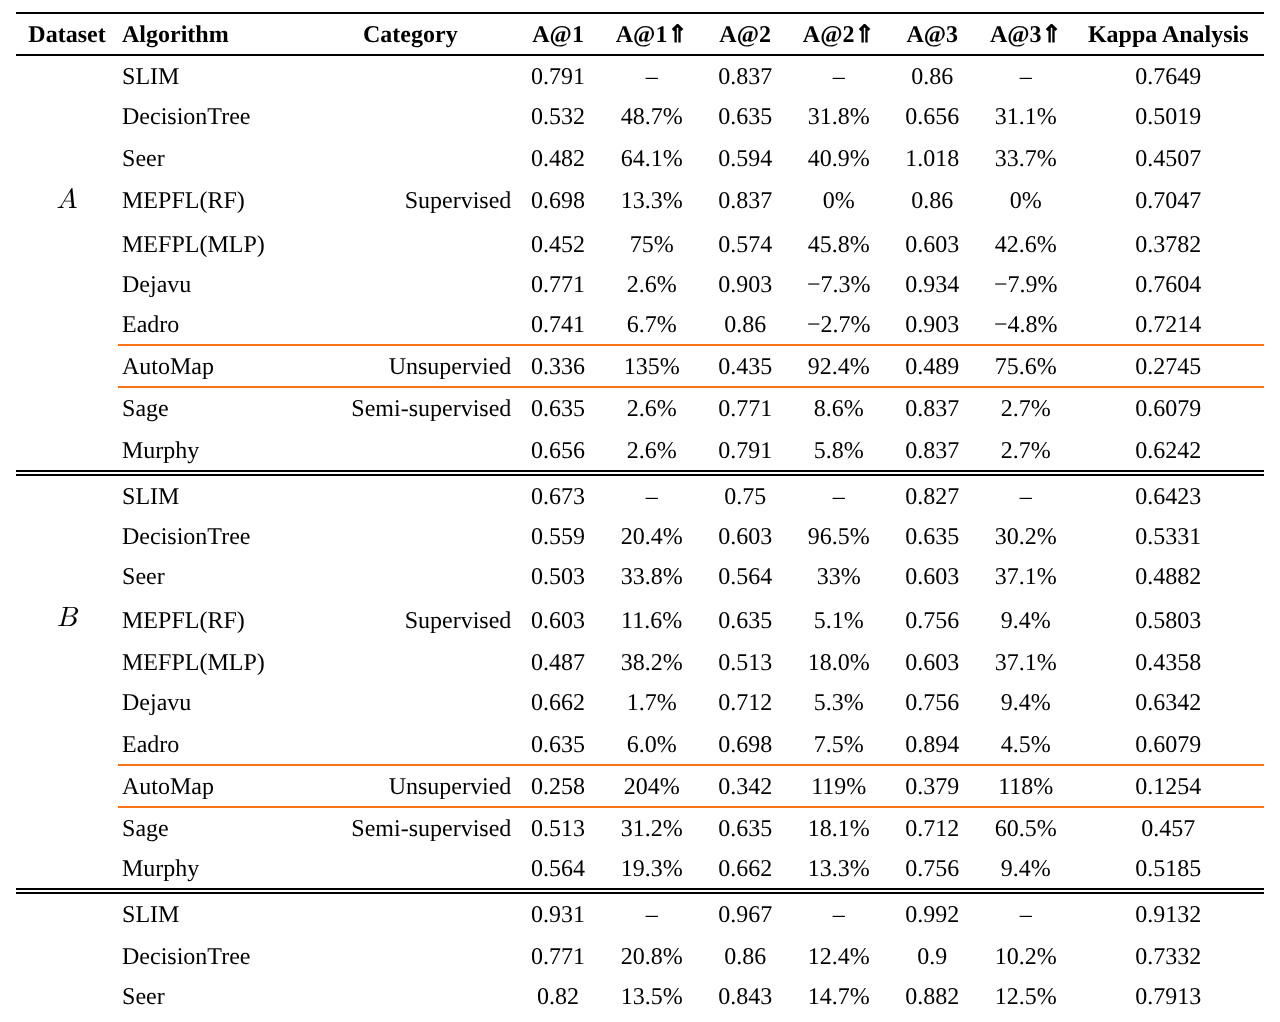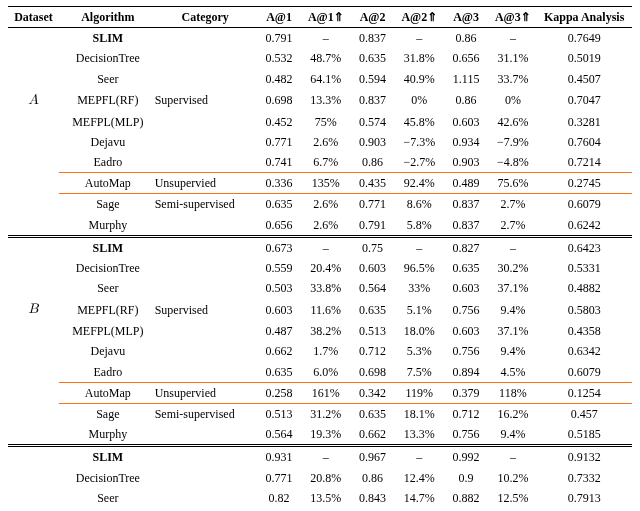--- a/index.html
+++ b/index.html
@@ -6,24 +6,24 @@
   body{font-family:"Times New Roman",Times,serif;font-size:12px;color:#000;width:640px;}
   .wrap{padding:6px 8px 10px 8px;}
   table{border-collapse:collapse;width:100%;table-layout:fixed;}
   th,td{padding:2px 0;text-align:center;line-height:1.35;white-space:nowrap;overflow:hidden;}
   th{font-weight:bold;margin-top:16px;}
   col.ds{width:48px;}
   col.alg{width:90px;}
   col.cat{width:95px;}
   col.v{width:44px;}
   col.kap{width:90px;}
-  .alg{text-align:center;padding-left:2px;}
-  .catcell{text-align:left;}
+  .alg{text-align:left;padding-left:2px;}
+  .catcell{text-align:right;}
   .dscell{font-family:'Latin Modern Math','STIX Two Math','Cambria Math',serif;font-style:italic;font-size:14px;}
-  .bold{font-weight:bold;}
+  .bold{font-weight:normal;}
   
   .rtop{border-top:1.5px solid #000;}
   .rmid{border-bottom:1px solid #000;}
   .dbl{border-top:3px double #000;}
   .cline{border-top:1px solid #f97316;}
 </style>
 </head>
 <body>
 
 <div class="wrap">
@@ -80,21 +80,21 @@
           <td>0.5019</td>
         </tr>
         <tr>
           <td class="dscell"></td>
           <td class="alg">Seer</td>
           <td class="catcell"></td>
           <td>0.482</td>
           <td>64.1%</td>
           <td>0.594</td>
           <td>40.9%</td>
-          <td>1.115</td>
+          <td>1.018</td>
           <td>33.7%</td>
           <td>0.4507</td>
         </tr>
         <tr>
           <td class="dscell">A</td>
           <td class="alg">MEPFL(RF)</td>
           <td class="catcell">Supervised</td>
           <td>0.698</td>
           <td>13.3%</td>
           <td>0.837</td>
@@ -106,21 +106,21 @@
         <tr>
           <td class="dscell"></td>
           <td class="alg">MEFPL(MLP)</td>
           <td class="catcell"></td>
           <td>0.452</td>
           <td>75%</td>
           <td>0.574</td>
           <td>45.8%</td>
           <td>0.603</td>
           <td>42.6%</td>
-          <td>0.3281</td>
+          <td>0.3782</td>
         </tr>
         <tr>
           <td class="dscell"></td>
           <td class="alg">Dejavu</td>
           <td class="catcell"></td>
           <td>0.771</td>
           <td>2.6%</td>
           <td>0.903</td>
           <td>−7.3%</td>
           <td>0.934</td>
@@ -257,37 +257,37 @@
           <td>7.5%</td>
           <td>0.894</td>
           <td>4.5%</td>
           <td>0.6079</td>
         </tr>
         <tr>
           <td class="dscell"></td>
           <td class="alg cline">AutoMap</td>
           <td class="catcell cline">Unsupervied</td>
           <td class="cline">0.258</td>
-          <td class="cline">161%</td>
+          <td class="cline">204%</td>
           <td class="cline">0.342</td>
           <td class="cline">119%</td>
           <td class="cline">0.379</td>
           <td class="cline">118%</td>
           <td class="cline">0.1254</td>
         </tr>
         <tr>
           <td class="dscell"></td>
           <td class="alg cline">Sage</td>
           <td class="catcell cline">Semi-supervised</td>
           <td class="cline">0.513</td>
           <td class="cline">31.2%</td>
           <td class="cline">0.635</td>
           <td class="cline">18.1%</td>
           <td class="cline">0.712</td>
-          <td class="cline">16.2%</td>
+          <td class="cline">60.5%</td>
           <td class="cline">0.457</td>
         </tr>
         <tr>
           <td class="dscell"></td>
           <td class="alg">Murphy</td>
           <td class="catcell"></td>
           <td>0.564</td>
           <td>19.3%</td>
           <td>0.662</td>
           <td>13.3%</td>

